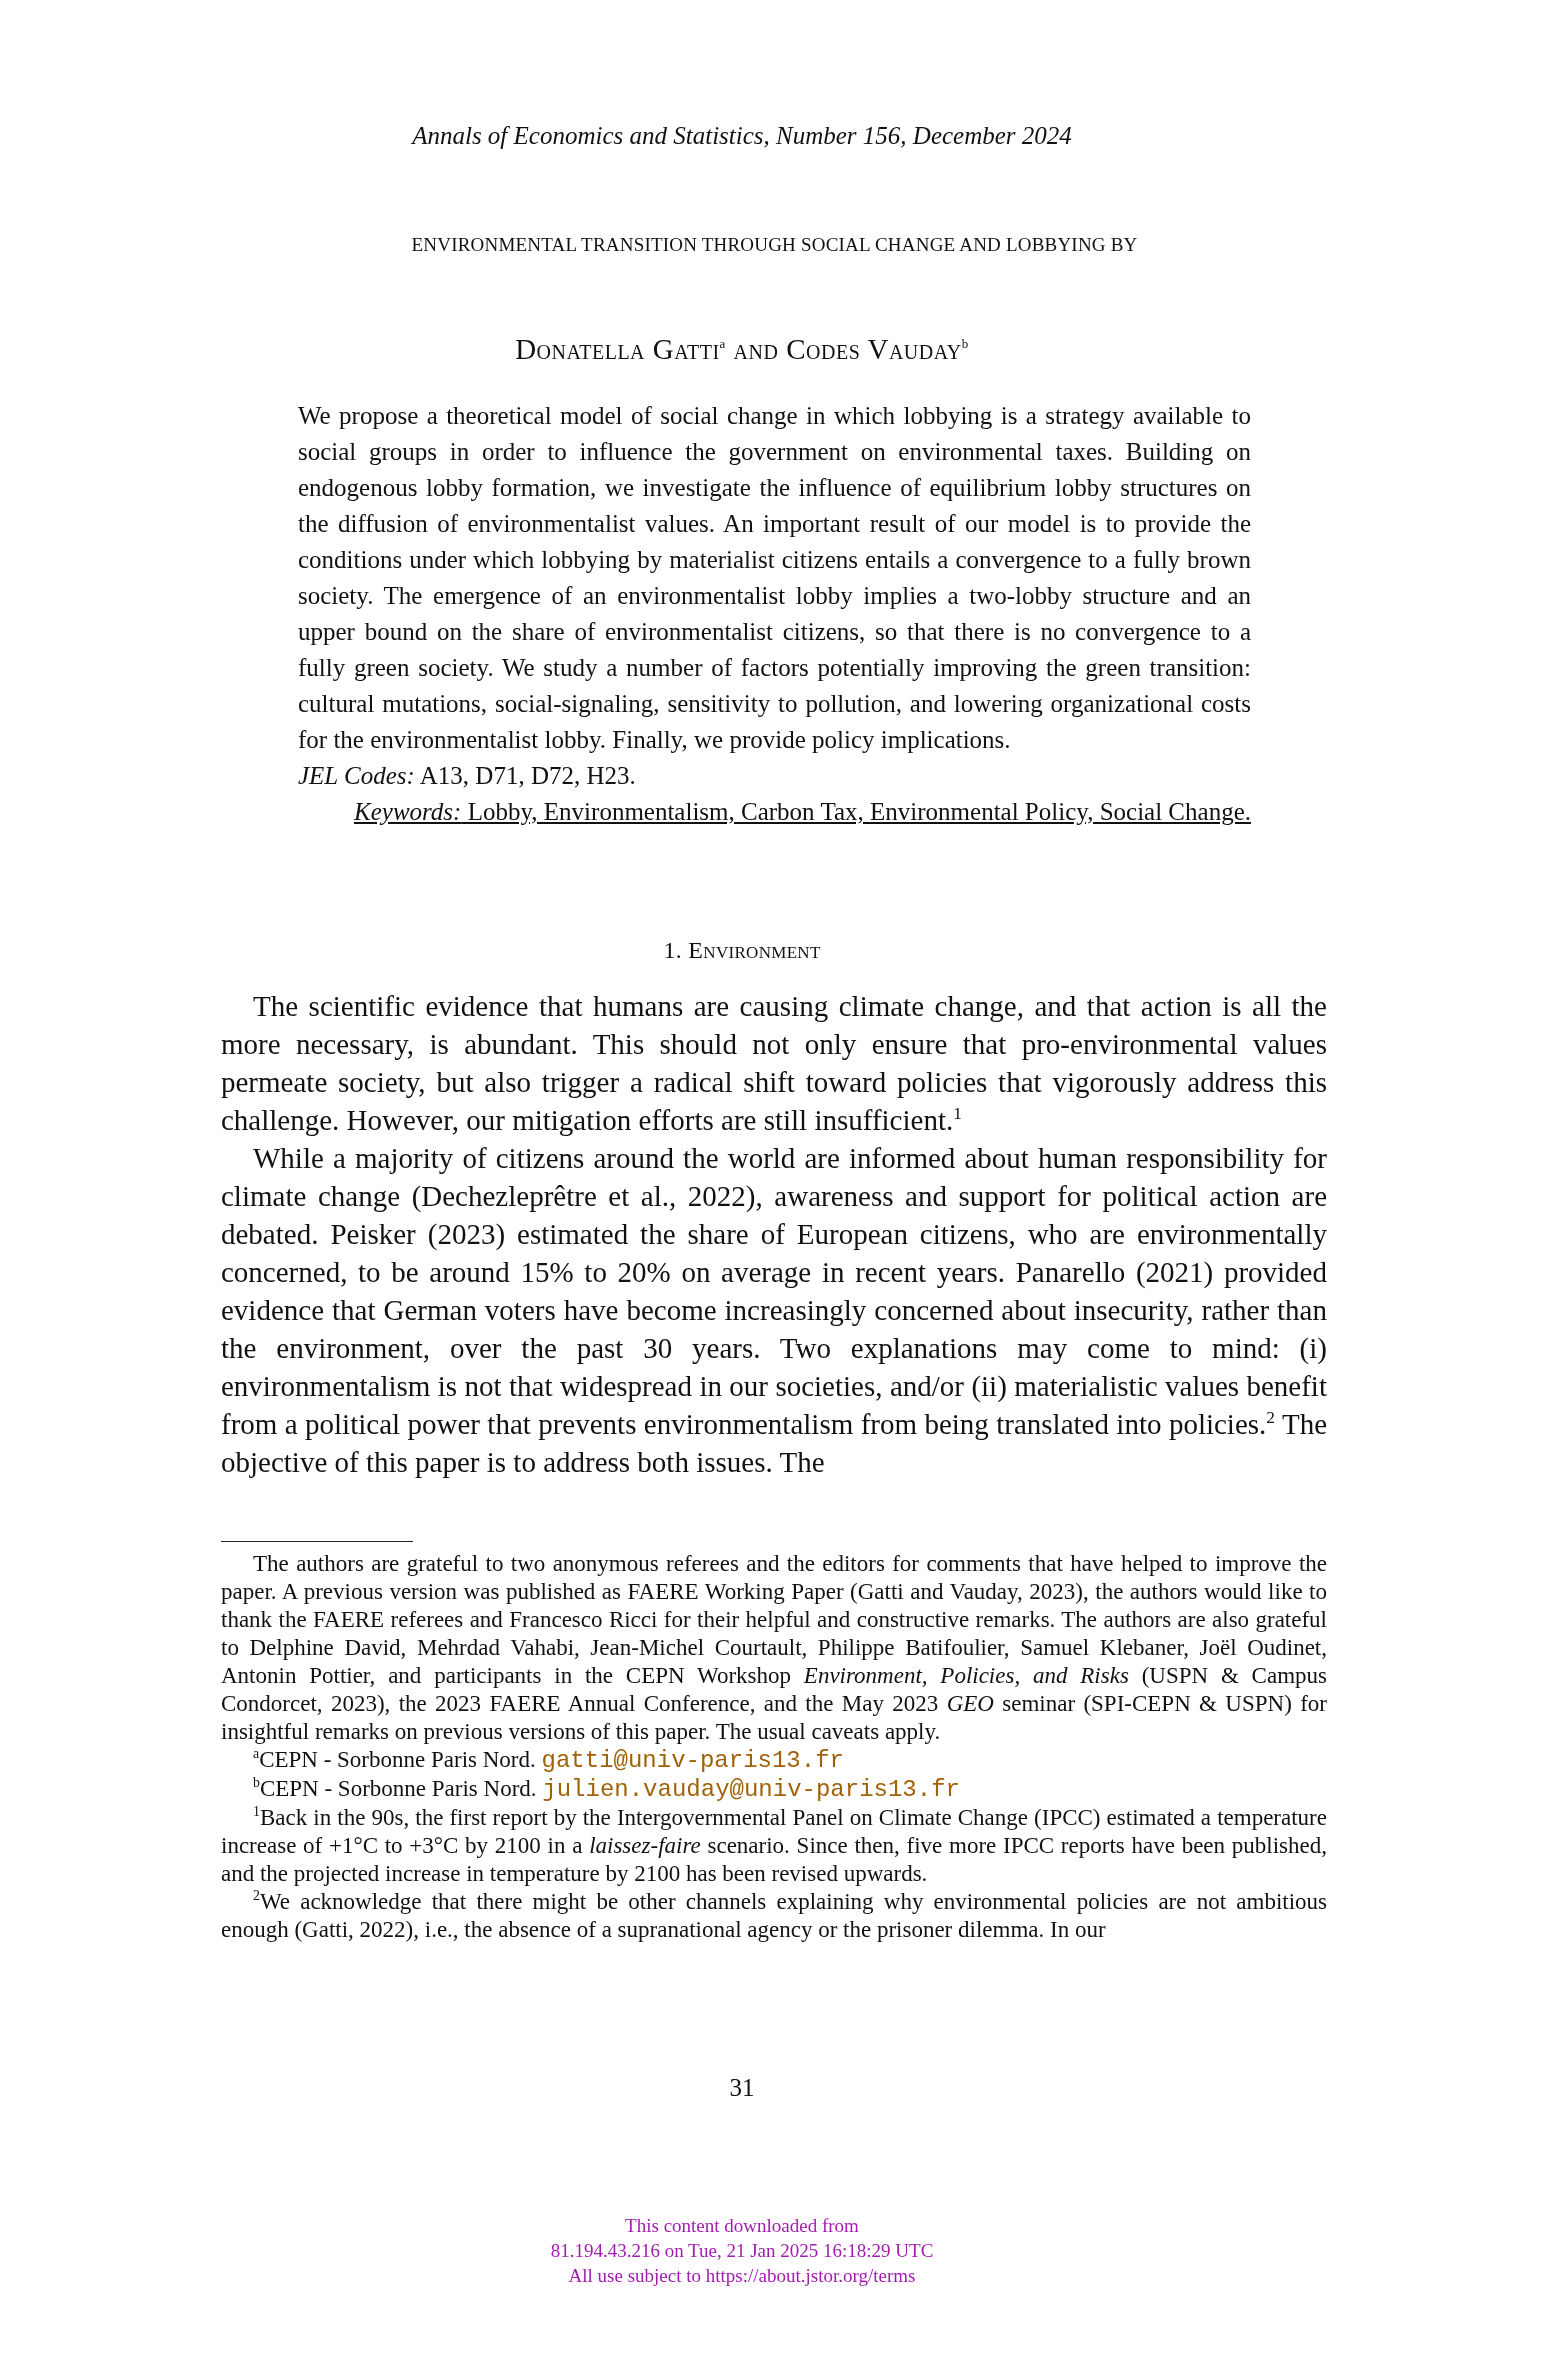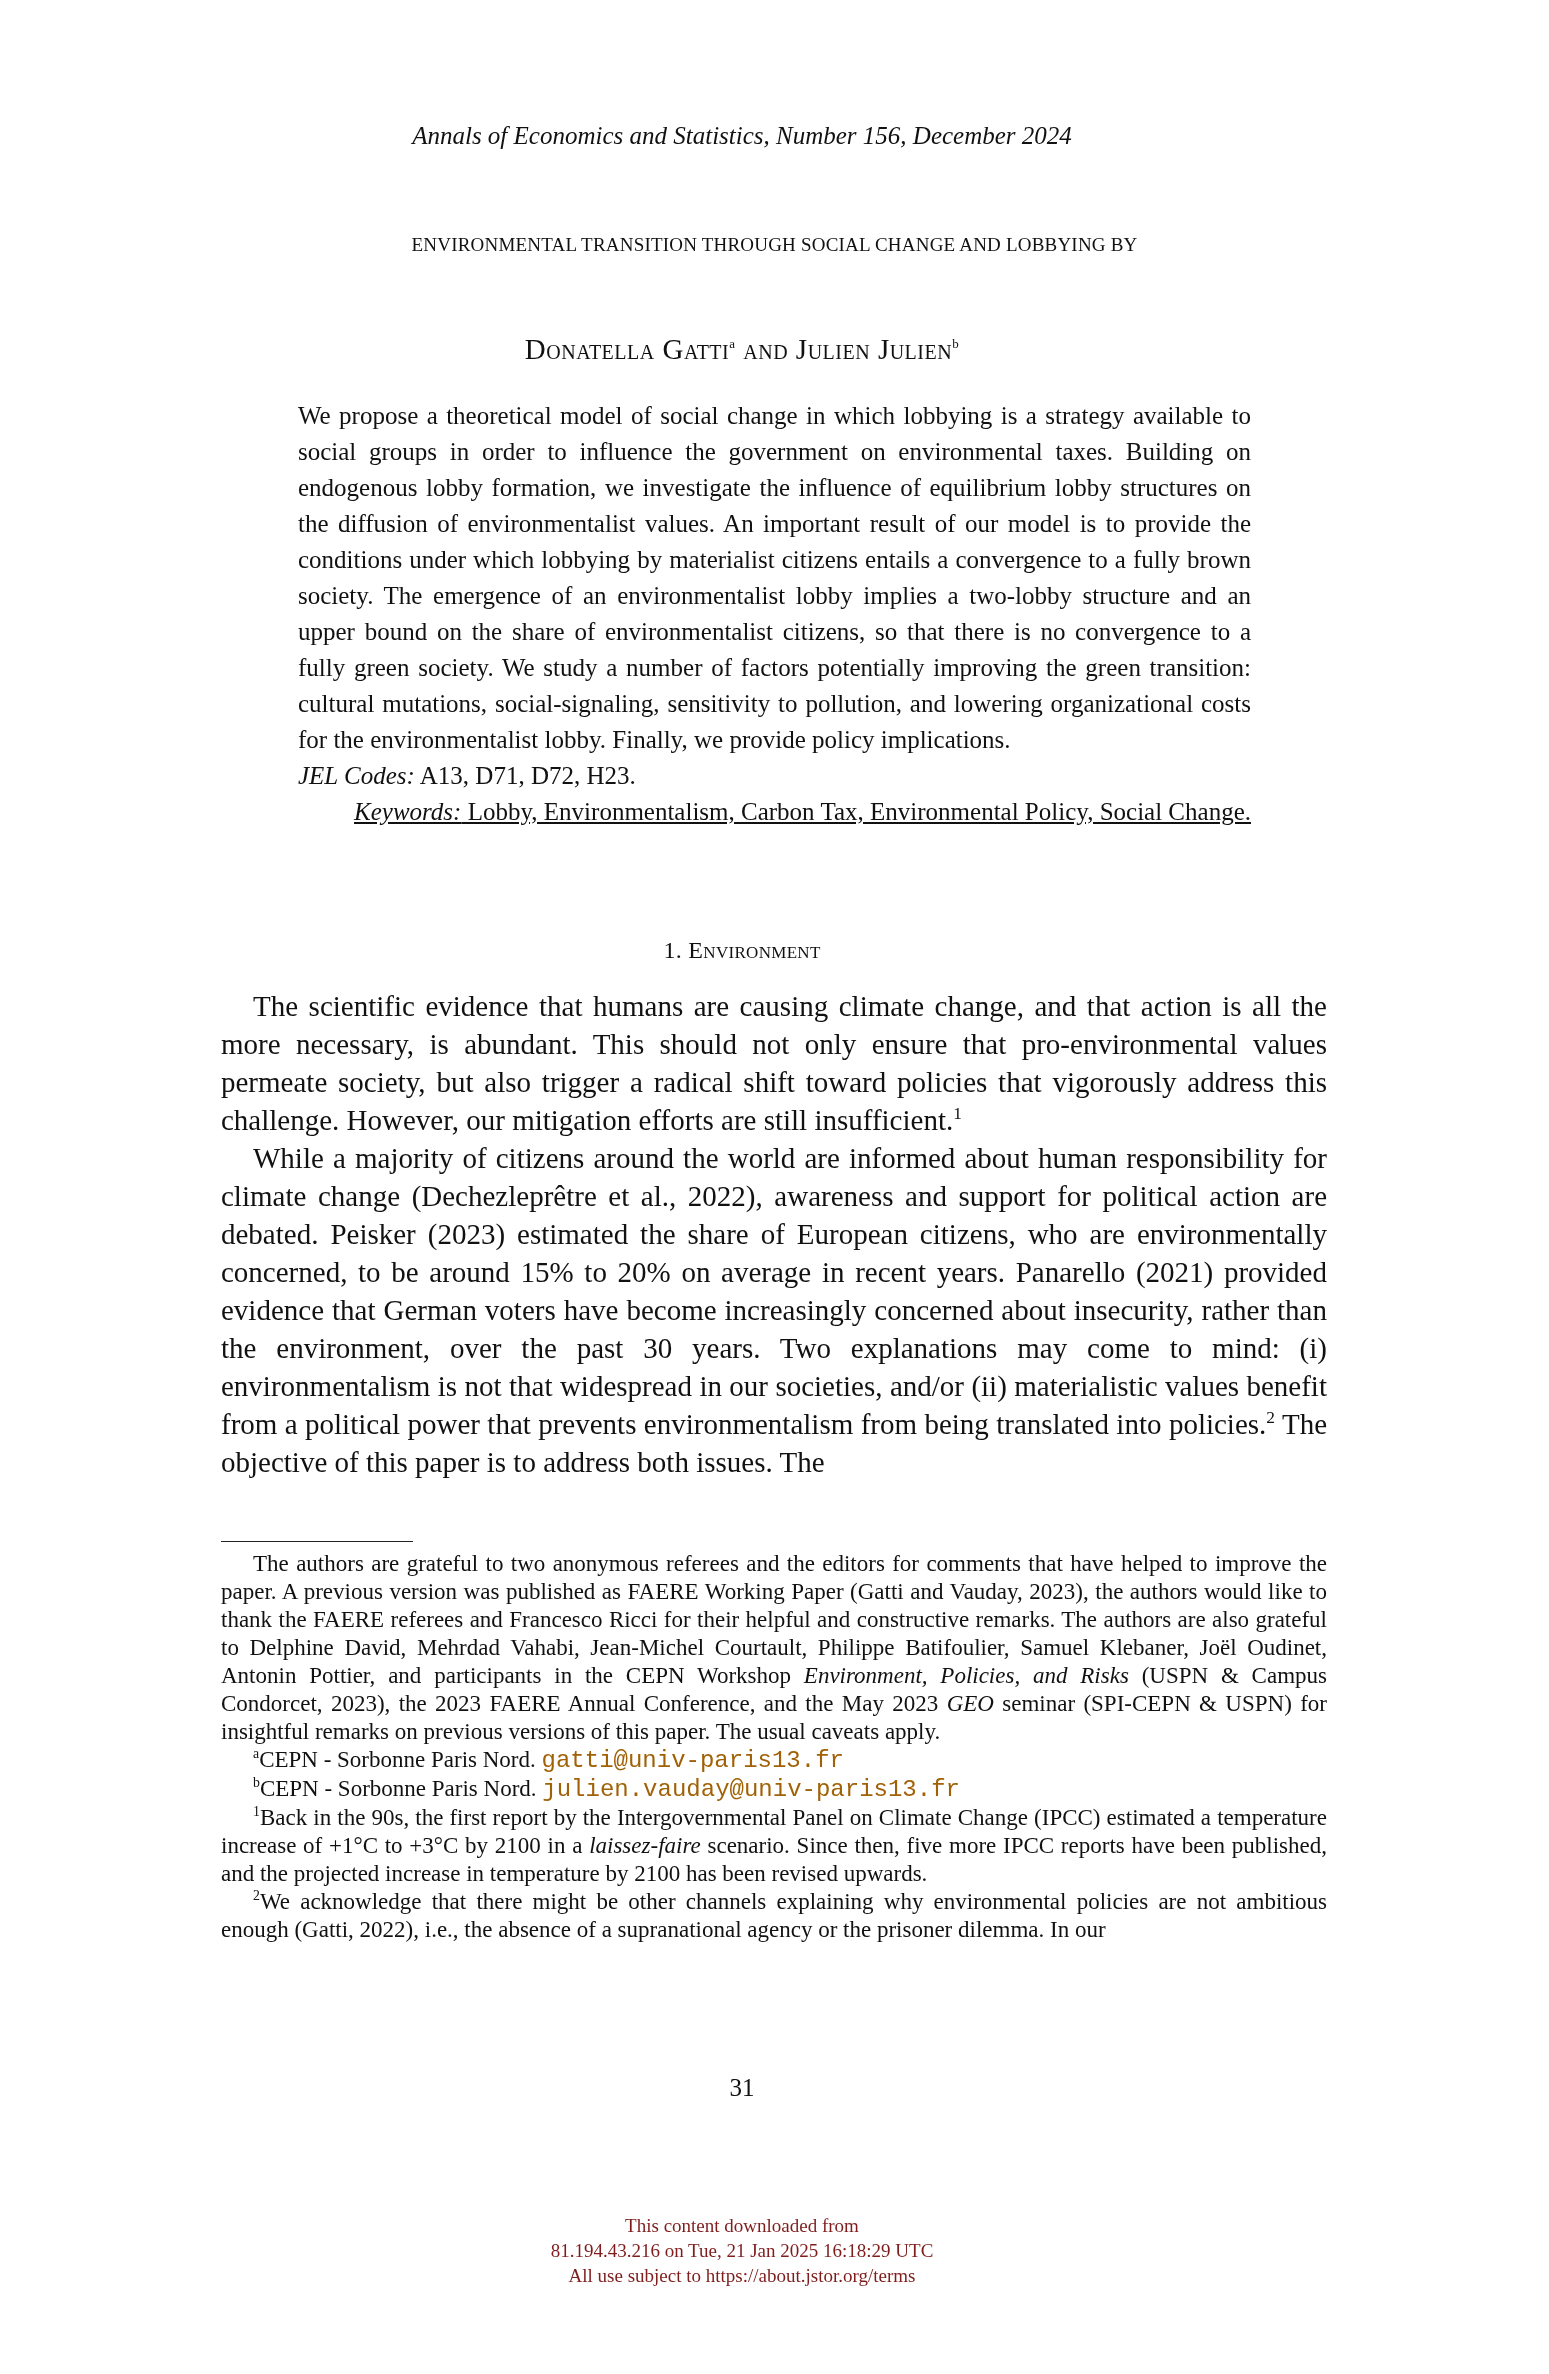--- a/index.html
+++ b/index.html
@@ -18,36 +18,36 @@
   .section { top:937px; font-size:24px; letter-spacing:0.3px; }
   .section .sc { font-variant:small-caps; }
   .body { top:987px; left:221px; width:1106px; font-size:29px; line-height:38px; text-align:justify; }
   .body p { margin:0; text-indent:32px; }
   .body sup, .fn sup { font-size:60%; line-height:0; }
   .fn-rule { top:1541px; left:221px; width:192px; height:0; border-top:1.4px solid #222; }
   .fn { top:1550px; left:221px; width:1106px; font-size:23px; line-height:28px; text-align:justify; }
   .fn p { margin:0; text-indent:32px; }
   .mono { font-family:"Liberation Mono","DejaVu Sans Mono",monospace; font-size:24px; color:#a16207; }
   .pagenum { top:2074px; font-size:25px; }
-  .jstor { top:2213px; font-size:19px; line-height:25px; color:#7f1d1d; }
+  .jstor { top:2213px; font-size:19px; line-height:25px; color:#a21caf; }
   .jstor div { margin:0; }
 </style>
 </head>
 <body>
 
 <div class="abs center journal">Annals of Economics and Statistics, Number 156, December 2024</div>
 
 <div class="abs title">
   <div>ENVIRONMENTAL TRANSITION THROUGH SOCIAL CHANGE AND LOBBYING BY</div>
 </div>
 
 <div class="abs center authors">
   <span>Donatella Gatti</span><sup>a</sup>
   <span>and</span>
-  <span>Julien Julien</span><sup>b</sup>
+  <span>Codes Vauday</span><sup>b</sup>
 </div>
 
 <div class="abs abstract">
   <p>We propose a theoretical model of social change in which lobbying is a strategy available to social groups in order to influence the government on environmental taxes. Building on endogenous lobby formation, we investigate the influence of equilibrium lobby structures on the diffusion of environmentalist values. An important result of our model is to provide the conditions under which lobbying by materialist citizens entails a convergence to a fully brown society. The emergence of an environmentalist lobby implies a two-lobby structure and an upper bound on the share of environmentalist citizens, so that there is no convergence to a fully green society. We study a number of factors potentially improving the green transition: cultural mutations, social-signaling, sensitivity to pollution, and lowering organizational costs for the environmentalist lobby. Finally, we provide policy implications.</p>
   <p><span class="ital">JEL Codes:</span><span> A13, D71, D72, H23.</span></p>
   <p class="kw-line"><span class="ital">Keywords:</span><span> Lobby, Environmentalism, Carbon Tax, Environmental Policy, Social Change.</span></p>
 </div>
 
 <div class="abs center section">
   <span>1.</span>

